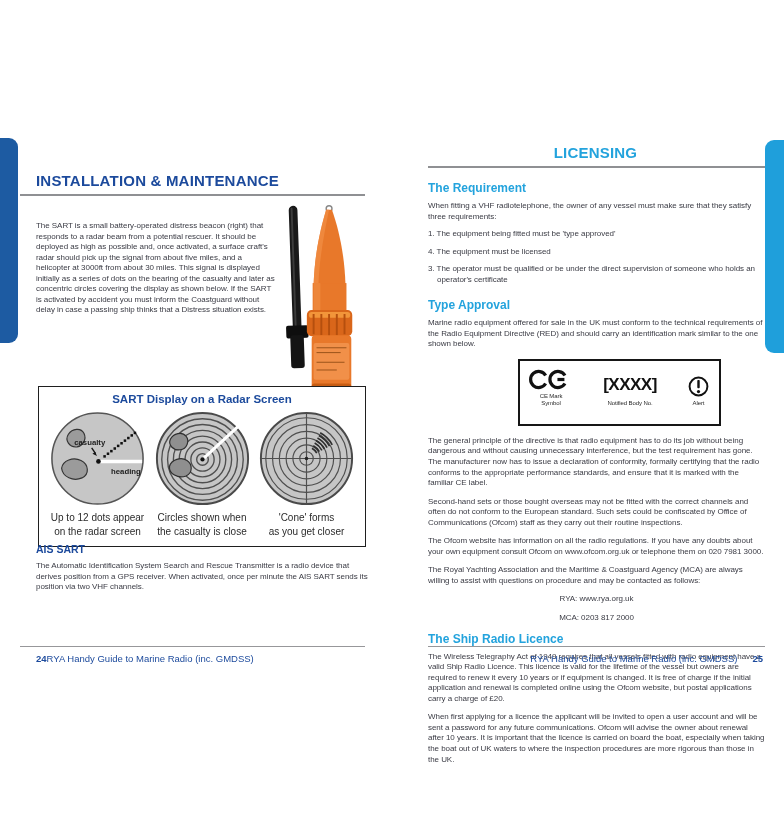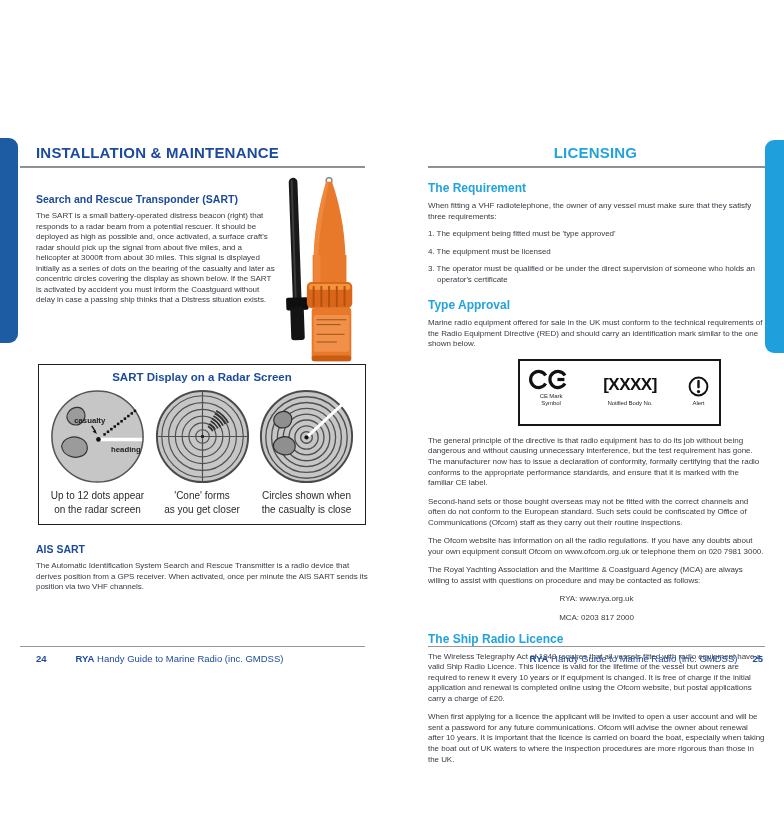--- a/index.html
+++ b/index.html
@@ -10,37 +10,37 @@
   .bar-left{position:absolute;left:0;top:138px;width:18px;height:205px;
     background:#1d5ba2;border-radius:0 9px 9px 0;}
   .bar-right{position:absolute;right:0;top:140px;width:19px;height:213px;
     background:#1f9fdb;border-radius:9px 0 0 9px;}
 
   .page{position:absolute;top:144px;}
   .page-left{left:20px;width:345px;}
   .page-right{left:428px;width:337px;}
 
   .hdr{font-size:15px;font-weight:bold;letter-spacing:0.2px;}
-  .hdr-left{color:#1c4a9c;padding-left:16px;}
+  .hdr-left{color:#1c4a9c;padding-left:16px;margin-top:28px;}
   .hdr-right{color:#23a3dd;text-align:center;padding-right:2px;}
   .hdr-rule{height:2px;background:#8f9093;margin-top:5px;}
 
   .navy{color:#1c4a9c;}
   .cyan{color:#23a3dd;}
   h2.sub{font-size:10.5px;font-weight:bold;margin:0 0 6px 0;}
   h2.sub-right{font-size:12px;font-weight:bold;margin:13px 0 6px 0;}
 
   .body{font-size:8px;line-height:1.32;letter-spacing:-0.05px;margin:0 0 8px 0;color:#3a3b44;}
 
   
   .sart-section{position:relative;padding-left:16px;margin-top:25px;}
   .sart-body{width:240px;}
   .sart-photo{position:absolute;right:2px;top:-21px;width:92px;height:198px;}
 
-  .radar-box{position:absolute;left:18px;top:220px;width:318px;
+  .radar-box{position:absolute;left:18px;top:242px;width:318px;
     border:1.5px solid #1f1f1f;background:#fff;padding:6px 4px 8px 4px;}
   .radar-title{text-align:center;font-size:11.5px;font-weight:bold;color:#1c4a9c;margin-bottom:5px;}
   .radar-row{display:flex;justify-content:space-between;padding:0 4px;}
   .radar-fig{width:101px;margin:0;text-align:center;}
   .radar-fig svg{width:97px;height:97px;display:block;margin:0 auto;}
   .cap{font-size:10px;line-height:1.35;color:#2b2b2b;margin-top:4px;white-space:pre-line;}
   .svglabel{font-size:8px;font-weight:bold;fill:#1c1c1c;}
 
   .ais-section{position:absolute;left:0;top:399px;width:345px;padding-left:16px;box-sizing:border-box;}
   .ais-section p{width:332px;}
@@ -56,37 +56,36 @@
   .nbody-text{font-size:17px;font-weight:bold;color:#111;letter-spacing:-0.5px;line-height:1;padding-bottom:5px;}
 
   .contact-line{margin:0 0 8px 0;text-align:center;}
 
   
   .footer{position:absolute;top:646px;border-top:1.5px solid #97979a;padding-top:6px;
     font-size:9.5px;color:#1c4a9c;}
   .footer-left{left:20px;width:345px;}
   .footer-right{left:428px;width:337px;text-align:right;}
   .fnum{font-weight:bold;}
-  .fbrand{font-weight:bold;padding-left:29px;}
+  .fbrand{font-weight:normal;}
   .footer-left .fnum{margin-left:16px;}
   .footer-right .fnum{margin-left:15px;margin-right:2px;}
 </style>
 </head>
 <body>
 
 <div>
   <div class="bar-left"></div>
   <div class="bar-right"></div>
 
   <div class="page page-left">
     <div class="hdr hdr-left">INSTALLATION &amp; MAINTENANCE</div>
     <div class="hdr-rule"></div>
 
     <div class="sart-section">
-      <h2 class="sub navy">Search and Rescue Transponder (SART)</h2>
       <p class="body sart-body">The SART is a small battery-operated distress beacon (right) that responds to a radar beam from a potential rescuer. It should be deployed as high as possible and, once activated, a surface craft's radar should pick up the signal from about five miles, and a helicopter at 3000ft from about 30 miles. This signal is displayed initially as a series of dots on the bearing of the casualty and later as concentric circles covering the display as shown below. If the SART is activated by accident you must inform the Coastguard without delay in case a passing ship thinks that a Distress situation exists.</p>
 
       <svg class="sart-photo" viewBox="0 0 95 205" aria-hidden="true">
 
         <g transform="rotate(-2 26 90)">
           <rect x="21" y="6" width="9" height="140" rx="4.5" fill="#191919"></rect>
           <rect x="23" y="8" width="2" height="134" rx="1" fill="#3c3c3c"></rect>
           <rect x="14" y="130" width="23" height="13" rx="2" fill="#0e0e0e"></rect>
           <rect x="18" y="140" width="14" height="34" rx="3" fill="#141414"></rect>
         </g>
@@ -149,20 +148,41 @@
             <text class="svglabel" x="26" y="36">casualty</text>
             <text class="svglabel" x="64" y="66">heading</text>
           </svg>
           <figcaption class="cap">Up to 12 dots appear
 on the radar screen</figcaption>
         </figure>
 
         <figure class="radar-fig">
           <svg viewBox="0 0 100 100" aria-hidden="true">
             <circle cx="50" cy="50" r="47" fill="#c6c6c6" stroke="#4a4a4a" stroke-width="2"></circle>
+            <g fill="none" stroke="#4f4f4f" stroke-width="1.4">
+              <circle cx="50" cy="51" r="6"></circle>
+              <circle cx="50" cy="51" r="12"></circle>
+              <circle cx="50" cy="51" r="18"></circle>
+              <circle cx="50" cy="51" r="24"></circle>
+              <circle cx="50" cy="51" r="30"></circle>
+              <circle cx="50" cy="51" r="36"></circle>
+              <circle cx="50" cy="51" r="42"></circle>
+            </g>
+            <path d="M17,30 c3,-6 12,-8 16,-3 c4,5 1,13 -6,14 c-7,1 -13,-5 -10,-11 z" fill="#8f8f8f" stroke="#2f2f2f" stroke-width="1.2"></path>
+            <path d="M16,58 c2,-7 12,-10 18,-6 c6,4 6,13 -1,16 c-8,3 -18,-2 -17,-10 z" fill="#8f8f8f" stroke="#2f2f2f" stroke-width="1.2"></path>
+            <line x1="50" y1="51" x2="91" y2="13" stroke="#ffffff" stroke-width="3.2"></line>
+            <circle cx="50" cy="51" r="2.2" fill="#111"></circle>
+          </svg>
+          <figcaption class="cap">Circles shown when
+the casualty is close</figcaption>
+        </figure>
+
+        <figure class="radar-fig">
+          <svg viewBox="0 0 100 100" aria-hidden="true">
+            <circle cx="50" cy="50" r="47" fill="#c6c6c6" stroke="#4a4a4a" stroke-width="2"></circle>
             <g fill="none" stroke="#4f4f4f" stroke-width="1.2">
               <circle cx="50" cy="50" r="7"></circle>
               <circle cx="50" cy="50" r="14"></circle>
               <circle cx="50" cy="50" r="21"></circle>
               <circle cx="50" cy="50" r="28"></circle>
               <circle cx="50" cy="50" r="35"></circle>
               <circle cx="50" cy="50" r="42"></circle>
             </g>
             <line x1="3" y1="50" x2="97" y2="50" stroke="#4f4f4f" stroke-width="1.2"></line>
             <line x1="50" y1="3" x2="50" y2="97" stroke="#4f4f4f" stroke-width="1.2"></line>
@@ -172,41 +192,20 @@
               <path d="M58.4,34.1 A18,18 0 0 1 65.9,41.6"></path>
               <path d="M59.8,31.5 A21,21 0 0 1 68.5,40.2"></path>
               <path d="M61.3,28.8 A24,24 0 0 1 71.2,38.7"></path>
               <path d="M62.7,26.2 A27,27 0 0 1 73.8,37.3"></path>
               <path d="M64.1,23.5 A30,30 0 0 1 76.5,35.9"></path>
             </g>
             <circle cx="50" cy="50" r="1.8" fill="#222"></circle>
           </svg>
           <figcaption class="cap">'Cone' forms
 as you get closer</figcaption>
-        </figure>
-
-        <figure class="radar-fig">
-          <svg viewBox="0 0 100 100" aria-hidden="true">
-            <circle cx="50" cy="50" r="47" fill="#c6c6c6" stroke="#4a4a4a" stroke-width="2"></circle>
-            <g fill="none" stroke="#4f4f4f" stroke-width="1.4">
-              <circle cx="50" cy="51" r="6"></circle>
-              <circle cx="50" cy="51" r="12"></circle>
-              <circle cx="50" cy="51" r="18"></circle>
-              <circle cx="50" cy="51" r="24"></circle>
-              <circle cx="50" cy="51" r="30"></circle>
-              <circle cx="50" cy="51" r="36"></circle>
-              <circle cx="50" cy="51" r="42"></circle>
-            </g>
-            <path d="M17,30 c3,-6 12,-8 16,-3 c4,5 1,13 -6,14 c-7,1 -13,-5 -10,-11 z" fill="#8f8f8f" stroke="#2f2f2f" stroke-width="1.2"></path>
-            <path d="M16,58 c2,-7 12,-10 18,-6 c6,4 6,13 -1,16 c-8,3 -18,-2 -17,-10 z" fill="#8f8f8f" stroke="#2f2f2f" stroke-width="1.2"></path>
-            <line x1="50" y1="51" x2="91" y2="13" stroke="#ffffff" stroke-width="3.2"></line>
-            <circle cx="50" cy="51" r="2.2" fill="#111"></circle>
-          </svg>
-          <figcaption class="cap">Circles shown when
-the casualty is close</figcaption>
         </figure>
 
       </div>
     </div>
 
     <div class="ais-section">
       <h2 class="sub navy">AIS SART</h2>
       <p class="body">The Automatic Identification System Search and Rescue Transmitter is a radio device that derives position from a GPS receiver. When activated, once per minute the AIS SART sends its position via two VHF channels.</p>
     </div>
   </div>

